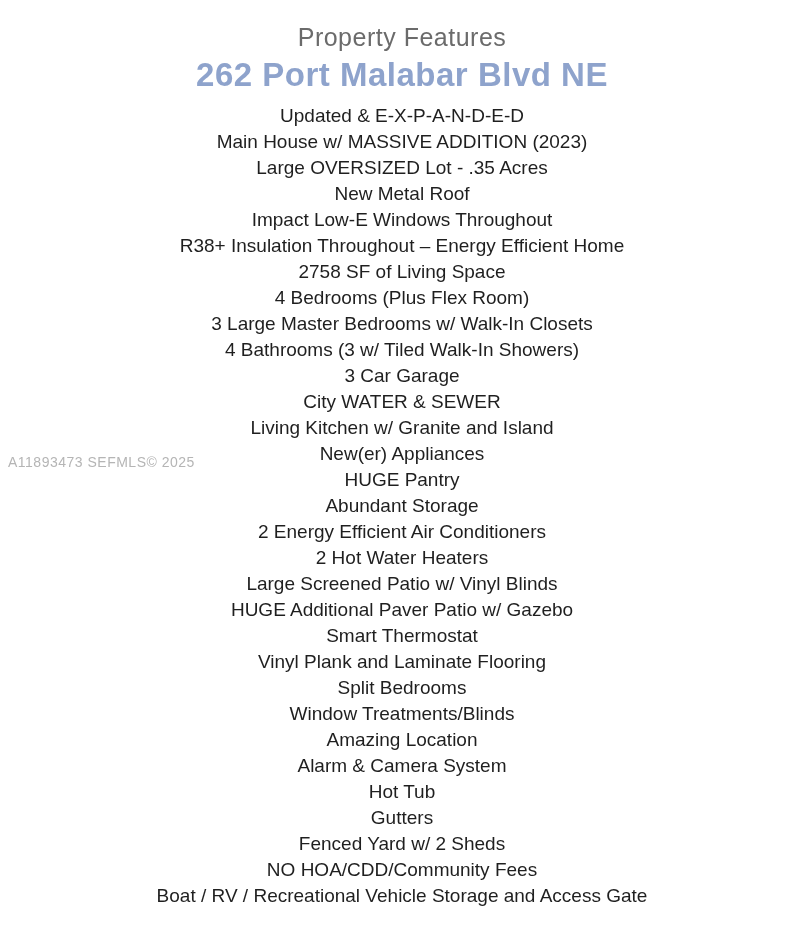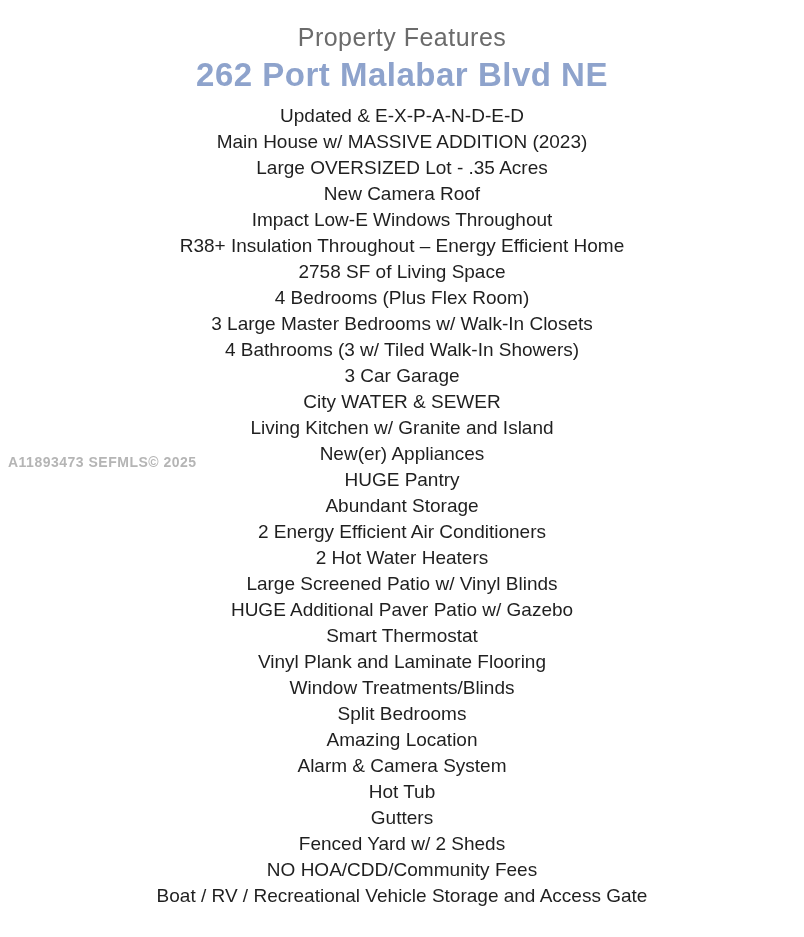--- a/index.html
+++ b/index.html
@@ -46,58 +46,57 @@
   }
   .features-list li{white-space:nowrap;}
   .watermark{
     position:absolute;
     left:8px;
     top:454px;
     font-size:14px;
     color:var(--watermark-color);
     letter-spacing:0.5px;
     text-align:left;
-    font-weight:bold;
   }
 </style>
 </head>
 <body>
 
 <div class="page">
   <div class="watermark">A11893473  SEFMLS© 2025</div>
 
   <h1 class="page-title">Property Features</h1>
 
   <h2 class="property-address">262 Port Malabar Blvd NE</h2>
 
   <ul class="features-list">
       <li>Updated &amp; E-X-P-A-N-D-E-D</li>
       <li>Main House w/ MASSIVE ADDITION (2023)</li>
       <li>Large OVERSIZED Lot - .35 Acres</li>
-      <li>New Camera Roof</li>
+      <li>New Metal Roof</li>
       <li>Impact Low-E Windows Throughout</li>
       <li>R38+ Insulation Throughout – Energy Efficient Home</li>
       <li>2758 SF of Living Space</li>
       <li>4 Bedrooms (Plus Flex Room)</li>
       <li>3 Large Master Bedrooms w/ Walk-In Closets</li>
       <li>4 Bathrooms (3 w/ Tiled Walk-In Showers)</li>
       <li>3 Car Garage</li>
       <li>City WATER &amp; SEWER</li>
       <li>Living Kitchen w/ Granite and Island</li>
       <li>New(er) Appliances</li>
       <li>HUGE Pantry</li>
       <li>Abundant Storage</li>
       <li>2 Energy Efficient Air Conditioners</li>
       <li>2 Hot Water Heaters</li>
       <li>Large Screened Patio w/ Vinyl Blinds</li>
       <li>HUGE Additional Paver Patio w/ Gazebo</li>
       <li>Smart Thermostat</li>
       <li>Vinyl Plank and Laminate Flooring</li>
+      <li>Split Bedrooms</li>
       <li>Window Treatments/Blinds</li>
-      <li>Split Bedrooms</li>
       <li>Amazing Location</li>
       <li>Alarm &amp; Camera System</li>
       <li>Hot Tub</li>
       <li>Gutters</li>
       <li>Fenced Yard w/ 2 Sheds</li>
       <li>NO HOA/CDD/Community Fees</li>
       <li>Boat / RV / Recreational Vehicle Storage and Access Gate</li>
     </ul>
 </div>
 

